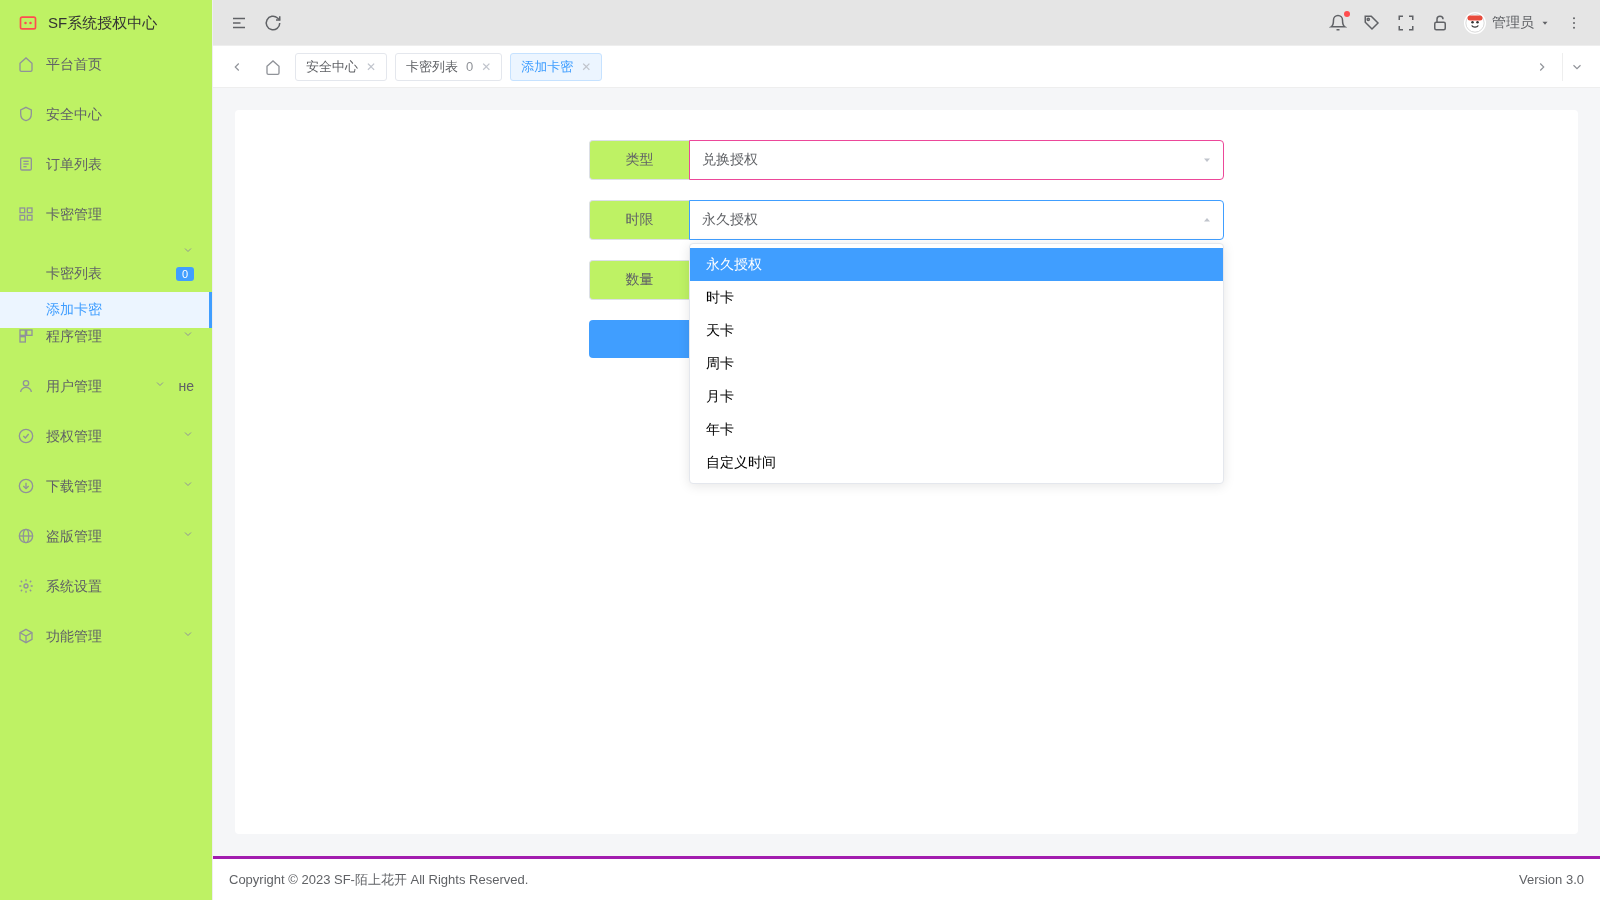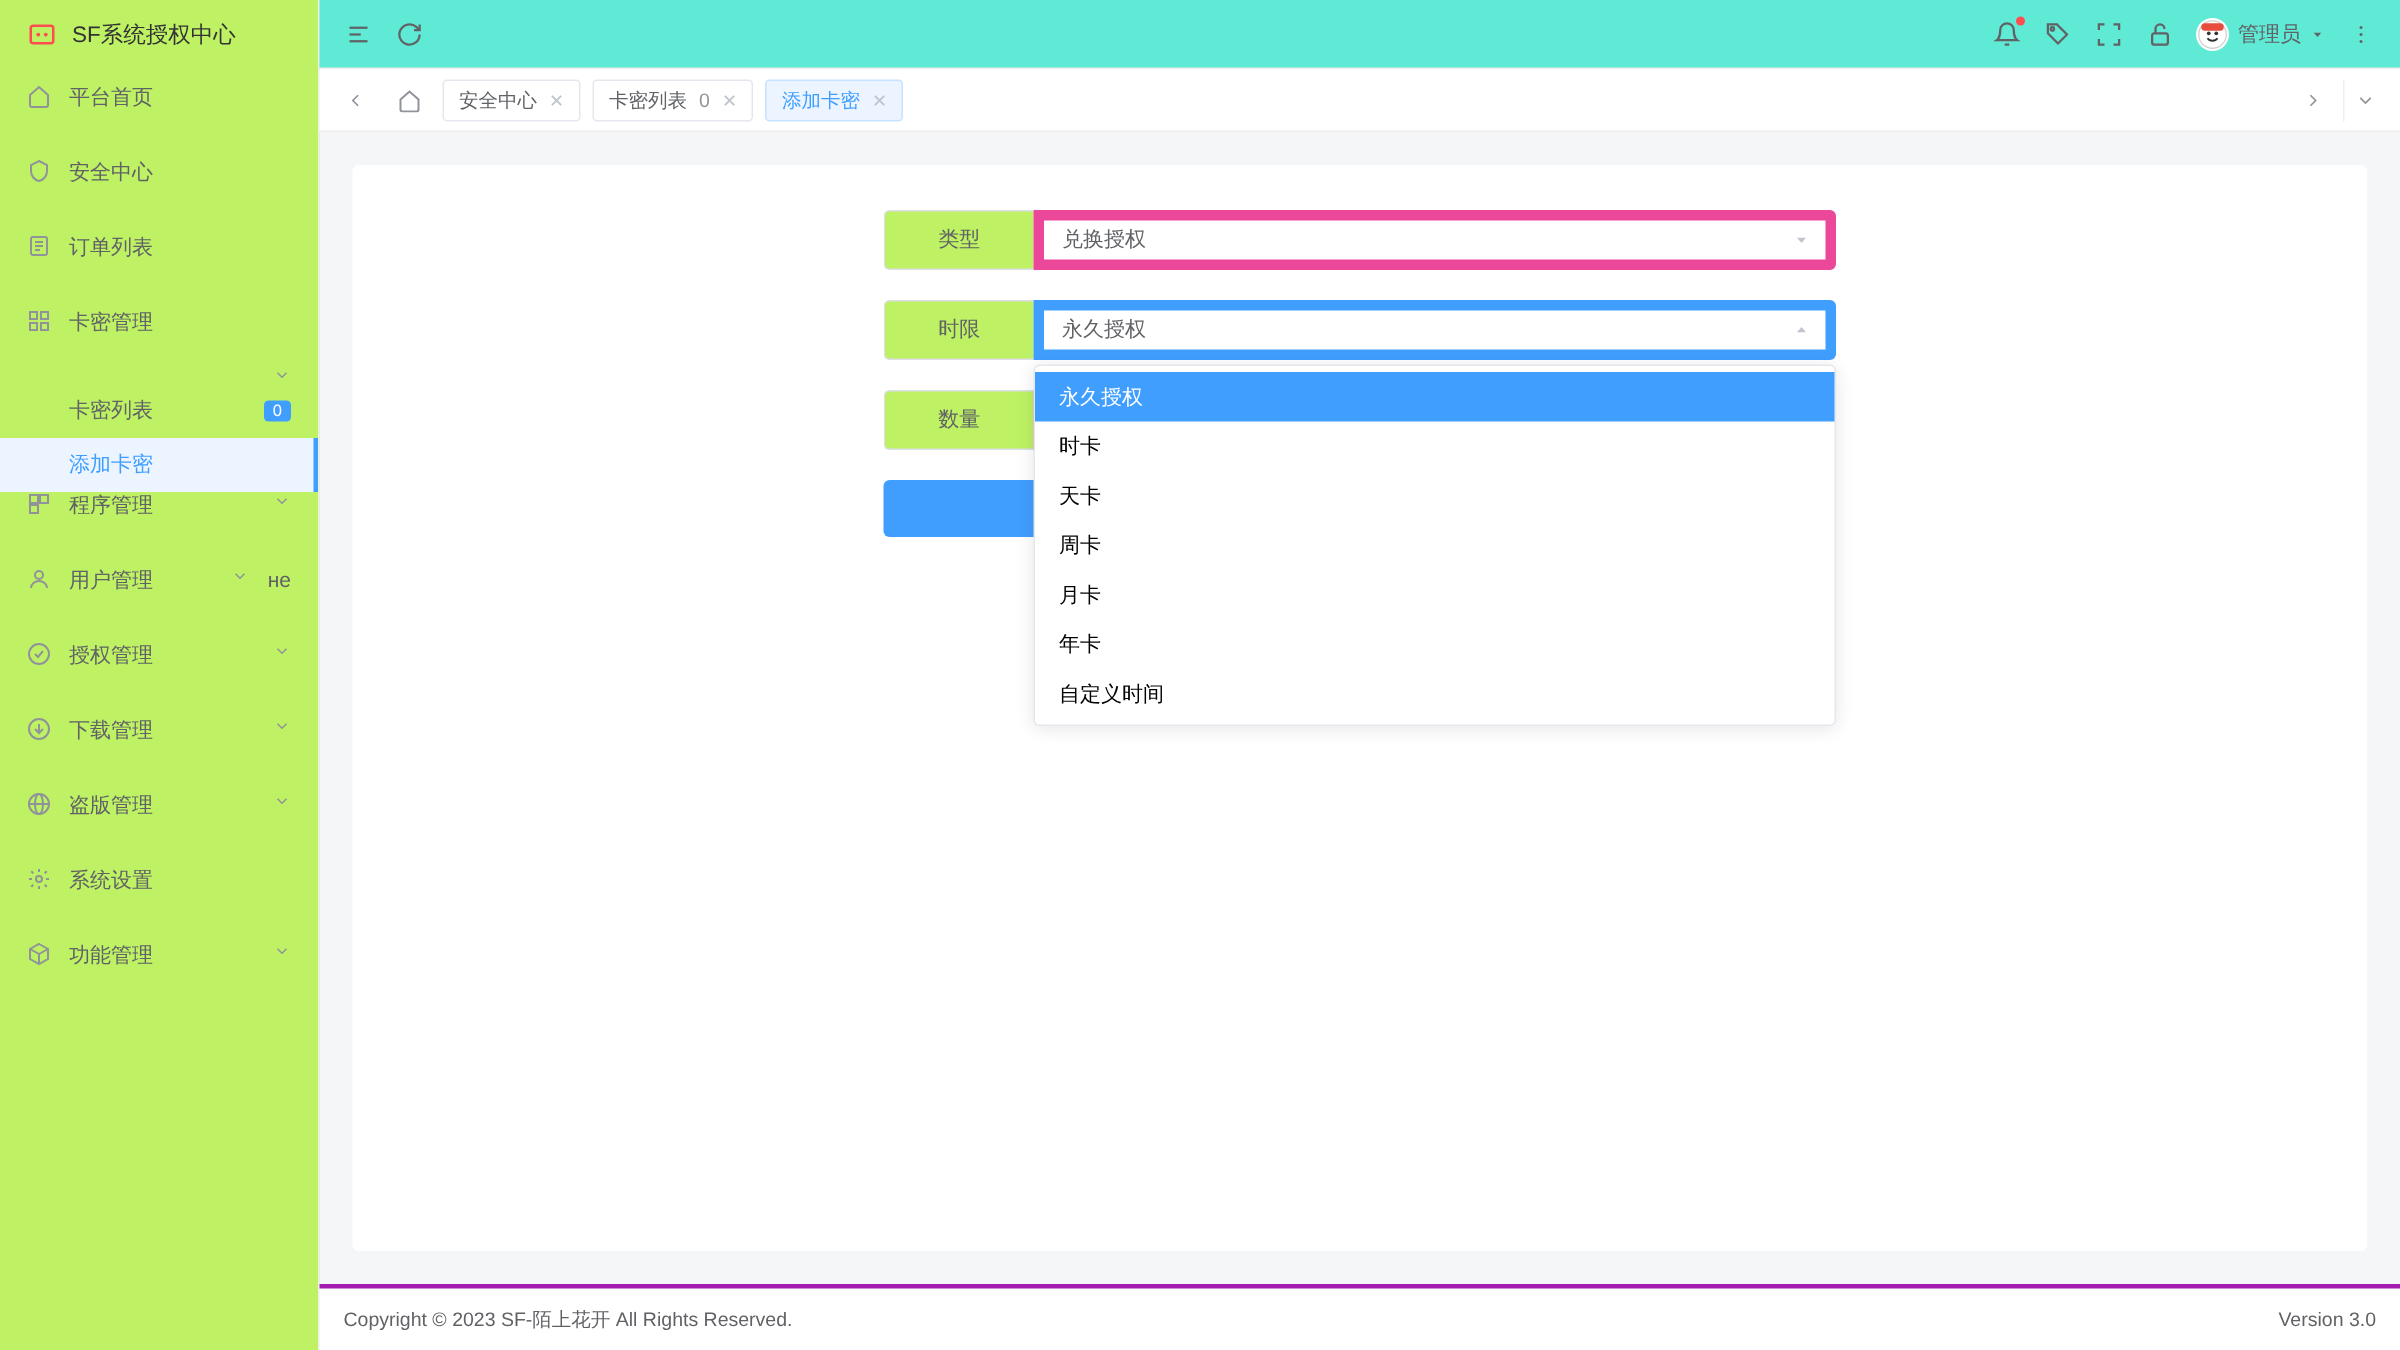--- a/index.html
+++ b/index.html
@@ -19,21 +19,21 @@
 .menu-item.expanded .arrow { transform:rotate(180deg); }
 .submenu .menu-subitem { display:flex; align-items:center; height:36px; padding-left:46px; padding-right:18px; cursor:pointer; color:#606266; position:relative; }
 .menu-subitem.active { color:#409eff; background:#ecf5ff; }
 .menu-subitem.active::after { content:""; position:absolute; right:0; top:0; bottom:0; width:3px; background:#409eff; }
 .badge { margin-left:auto; background:#409eff; color:#fff; font-size:11px; padding:1px 6px; border-radius:3px; }
 
 
 .main { flex:1; display:flex; flex-direction:column; }
 
 
-.topbar { height:46px; background:#5eead4; display:flex; align-items:center; padding:0 16px; gap:14px; border-bottom:1px solid #eee; }
+.topbar { height:46px; background:#e5e5e5; display:flex; align-items:center; padding:0 16px; gap:14px; border-bottom:1px solid #eee; }
 .topbar .tool { width:20px; height:20px; display:inline-flex; align-items:center; justify-content:center; color:#606266; cursor:pointer; position:relative; }
 .topbar .spacer { flex:1; }
 .topbar .dot { position:absolute; top:-2px; right:-2px; width:6px; height:6px; background:#ff4d4f; border-radius:50%; }
 .user { display:flex; align-items:center; gap:6px; cursor:pointer; color:#606266; }
 .avatar { width:22px; height:22px; border-radius:50%; background:#fff; display:flex; align-items:center; justify-content:center; }
 
 
 .tabsbar { height:42px; background:#fff; display:flex; align-items:center; padding:0 10px; gap:8px; border-bottom:1px solid #eee; }
 .navbtn { width:28px; height:28px; display:inline-flex; align-items:center; justify-content:center; color:#909399; cursor:pointer; }
 .tab { display:flex; align-items:center; gap:8px; height:28px; padding:0 10px; border:1px solid #e4e7ed; border-radius:3px; cursor:pointer; background:#fff; font-size:13px; }
@@ -43,21 +43,21 @@
 .tabs-right { margin-left:auto; display:flex; gap:6px; }
 
 
 .content { flex:1; padding:22px; overflow:auto; }
 .card { background:#fff; border-radius:4px; padding:30px 30px 26px; min-height:calc(100% - 0px); position:relative; }
 
 .form { width:635px; margin:0 auto; display:flex; flex-direction:column; gap:20px; }
 .row { display:flex; }
 .row-label { width:100px; height:40px; border:1px solid #dcdfe6; border-right:none; border-radius:4px 0 0 4px; display:flex; align-items:center; justify-content:center; background:#bef264; color:#606266; font-size:14px; }
 .row-field { flex:1; position:relative; }
-.select { width:100%; height:40px; border:7px solid #ec4899; border-radius:0 4px 4px 0; background:#fff; display:flex; align-items:center; padding:0 30px 0 12px; color:#606266; cursor:pointer; position:relative; }
+.select { width:100%; height:40px; border:1px solid #ec4899; border-radius:0 4px 4px 0; background:#fff; display:flex; align-items:center; padding:0 30px 0 12px; color:#606266; cursor:pointer; position:relative; }
 .select.open { border-color:#409eff; }
 .select .caret { position:absolute; right:10px; top:50%; transform:translateY(-50%); color:#c0c4cc; }
 .submit { width:100%; height:38px; background:#409eff; color:#fff; border:none; border-radius:4px; cursor:pointer; font-size:14px; }
 
 
 .dropdown { position:absolute; top:43px; left:0; right:0; background:#fff; border:1px solid #e4e7ed; border-radius:4px; box-shadow:0 2px 12px rgba(0,0,0,.1); z-index:10; padding:4px 0; }
 .dropdown::before { content:""; position:absolute; top:-6px; left:50%; margin-left:-6px; width:0; height:0; }
 .opt { height:33px; display:flex; align-items:center; padding:0 16px; cursor:pointer; color:#000000; }
 .opt.selected { background:#409eff; color:#fff; }
 

